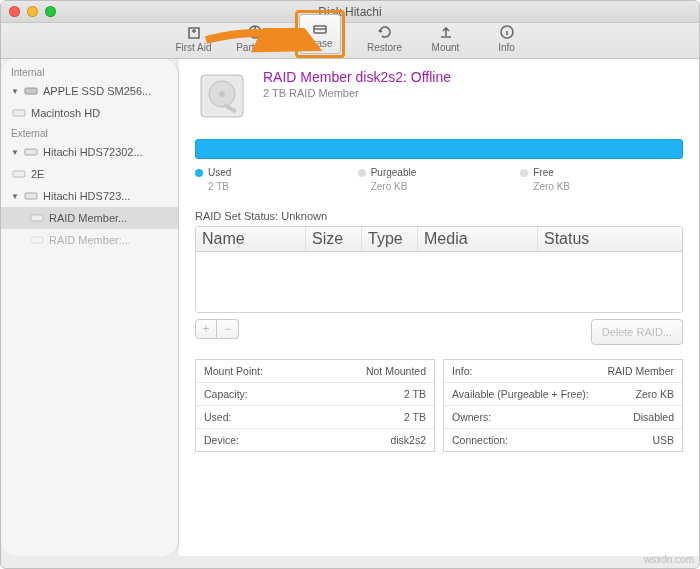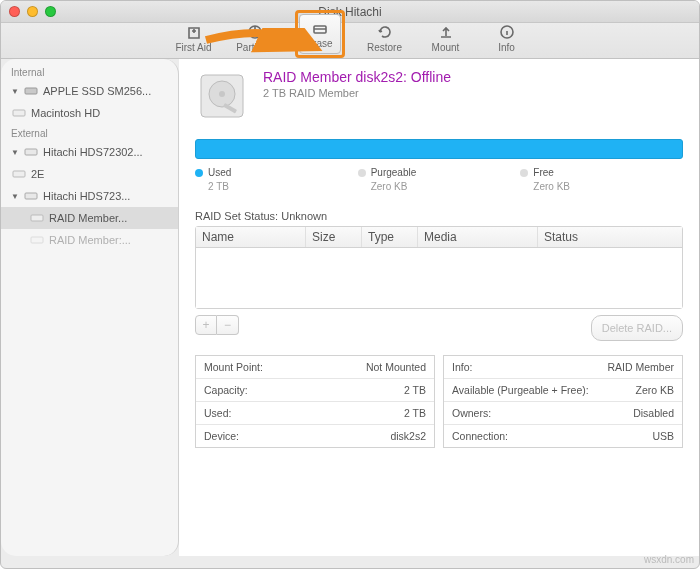--- a/index.html
+++ b/index.html
@@ -91,32 +91,32 @@
   .legend .dot{ display:inline-block; width:8px; height:8px; border-radius:50%; margin-right:5px; position:relative; top:1px;}
   .dot-used{ background:#1fb2f4;} .dot-purge{ background:#ddd;} .dot-free{ background:#ddd; }
   .legend .val{ color:#999; font-size:10px; margin-top:3px; margin-left:13px;}
   .section-label{ font-size:11px; color:#555; margin:18px 0 4px; }
   .raidtable{
     border:1px solid #d2d2d2; border-radius:3px;
     background:#fff;
   }
   .raidtable .thead{
     display:flex; background:linear-gradient(#fafafa,#efefef); border-bottom:1px solid #d2d2d2;
-    font-size:12px; color:#555;
+    font-size:16px; color:#555;
   }
   .raidtable .thead div{ padding:3px 6px; border-right:1px solid #e0e0e0; }
   .raidtable .thead div:last-child{border-right:none;}
   .c-name{width:110px;} .c-size{width:56px;} .c-type{width:56px;} .c-media{width:120px;} .c-status{flex:1;}
   .raidtable .tbody{ height:60px; background:#fff; }
   .raidfoot{ display:flex; justify-content:space-between; margin-top:6px;}
   .smallbtn{
     min-width:22px; height:20px; border:1px solid #c9c9c9; background:linear-gradient(#fdfdfd,#f1f1f1);
     border-radius:4px; font-size:12px; color:#bfbfbf; cursor:pointer; display:inline-flex;align-items:center;justify-content:center;
   }
-  .smallbtn.wide{ min-width:auto; padding:12px 10px; font-size:11px;border-radius:10px;}
+  .smallbtn.wide{ min-width:auto; padding:12px 10px; font-size:11px;}
   .pmgroup{ display:flex; }
   .pmgroup .smallbtn:first-child{ border-top-right-radius:0; border-bottom-right-radius:0; }
   .pmgroup .smallbtn:last-child{ border-top-left-radius:0; border-bottom-left-radius:0; border-left:none;}
   .infogrid{
     display:flex; gap:8px; margin-top:14px;
   }
   .infotable{
     flex:1; border:1px solid #d2d2d2; font-size:10.5px; color:#444;
   }
   .infotable .row{ display:flex; justify-content:space-between; padding:5px 8px; border-bottom:1px solid #e6e6e6;}

